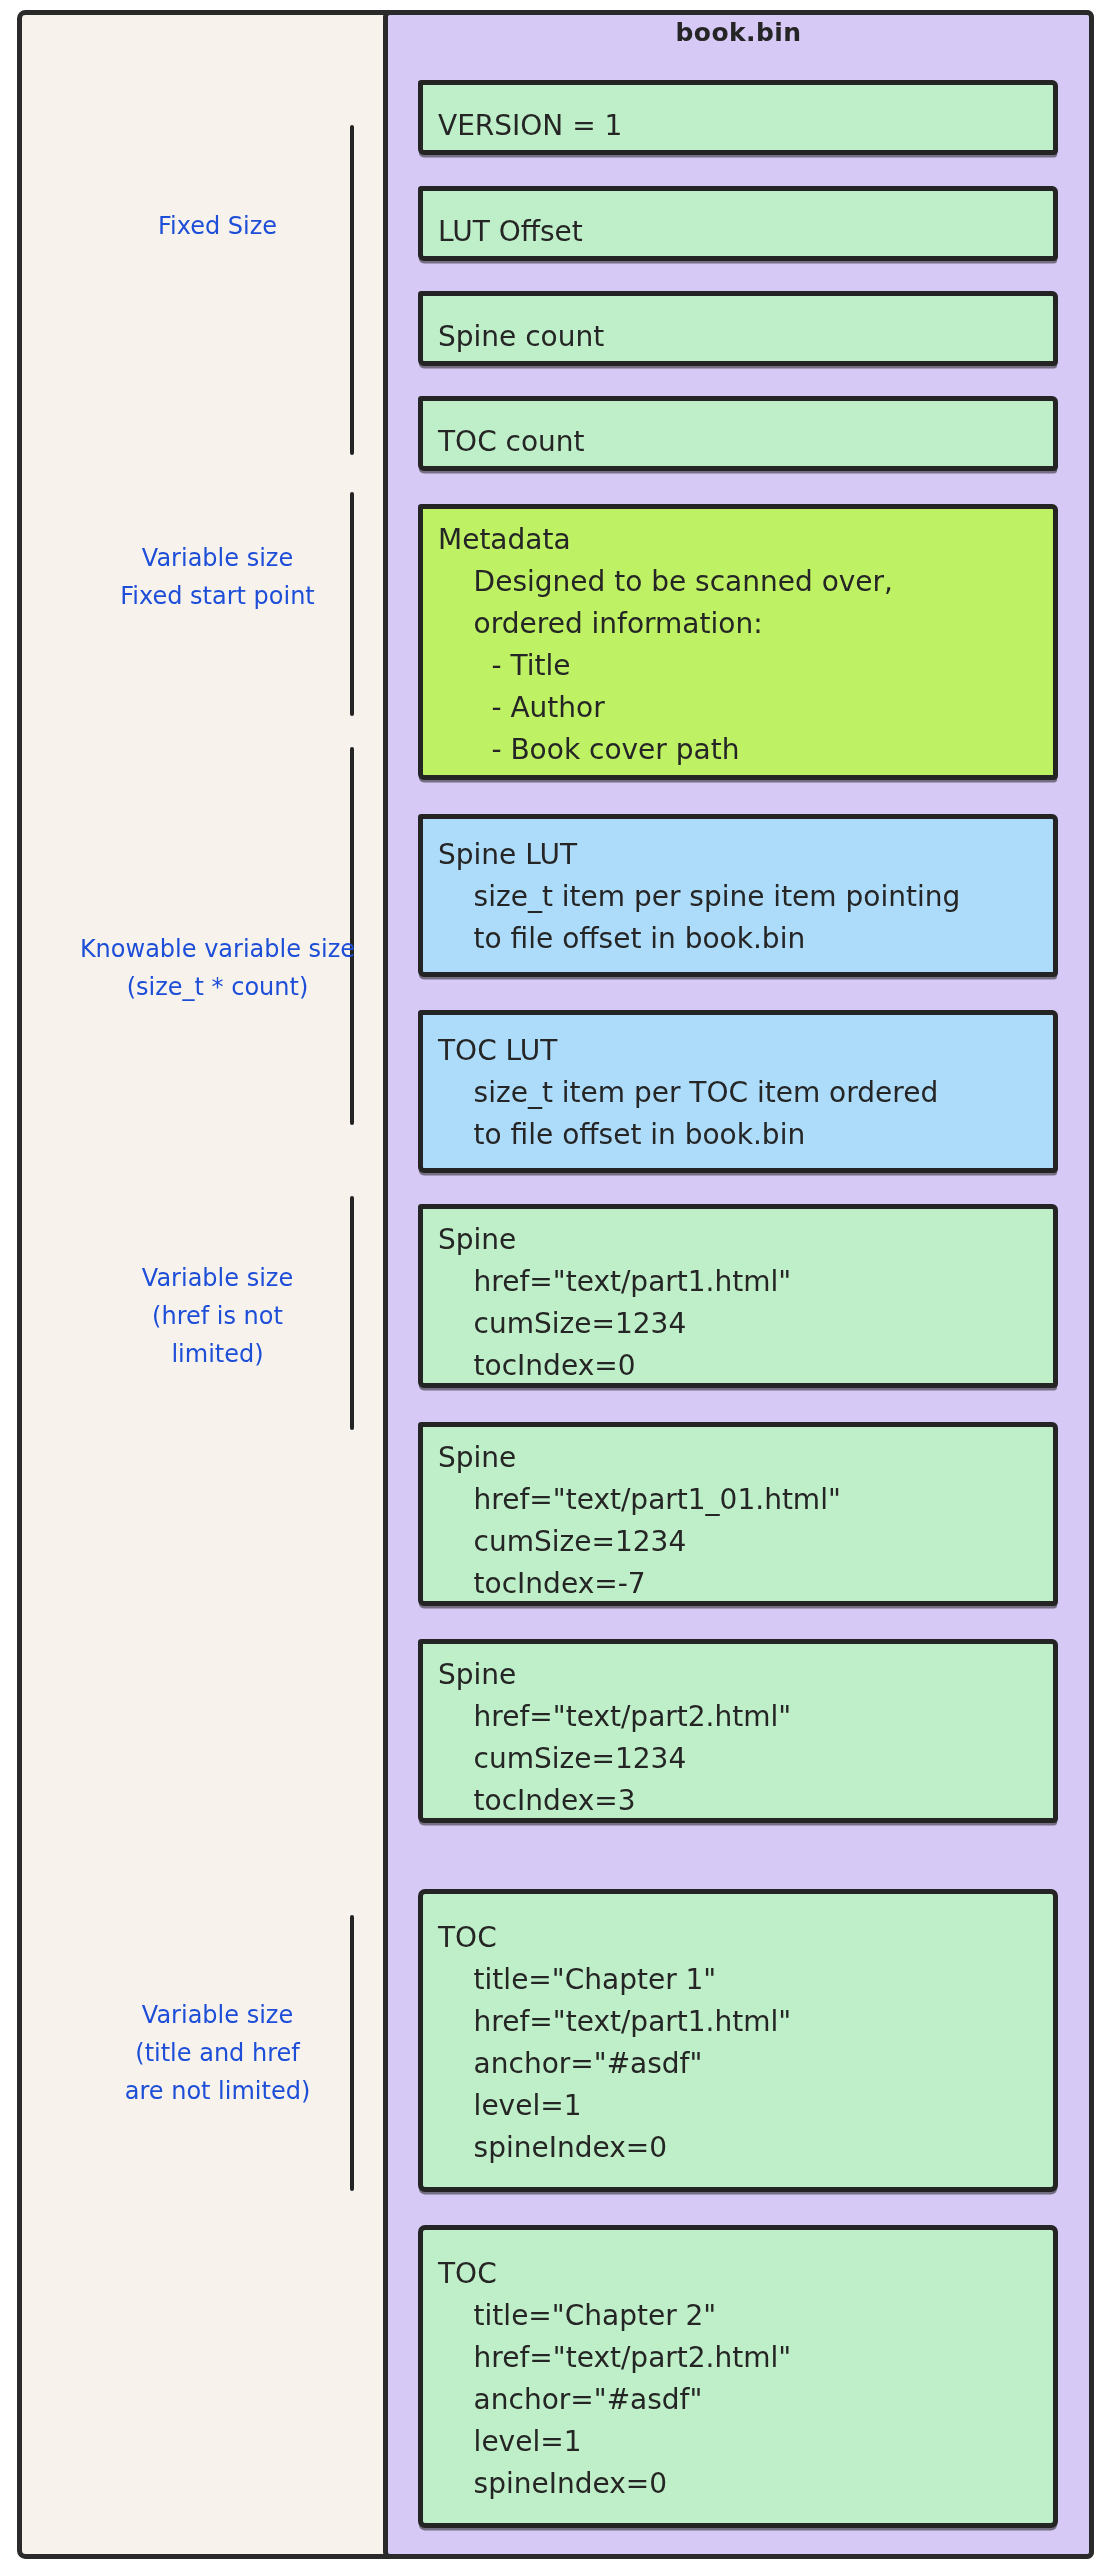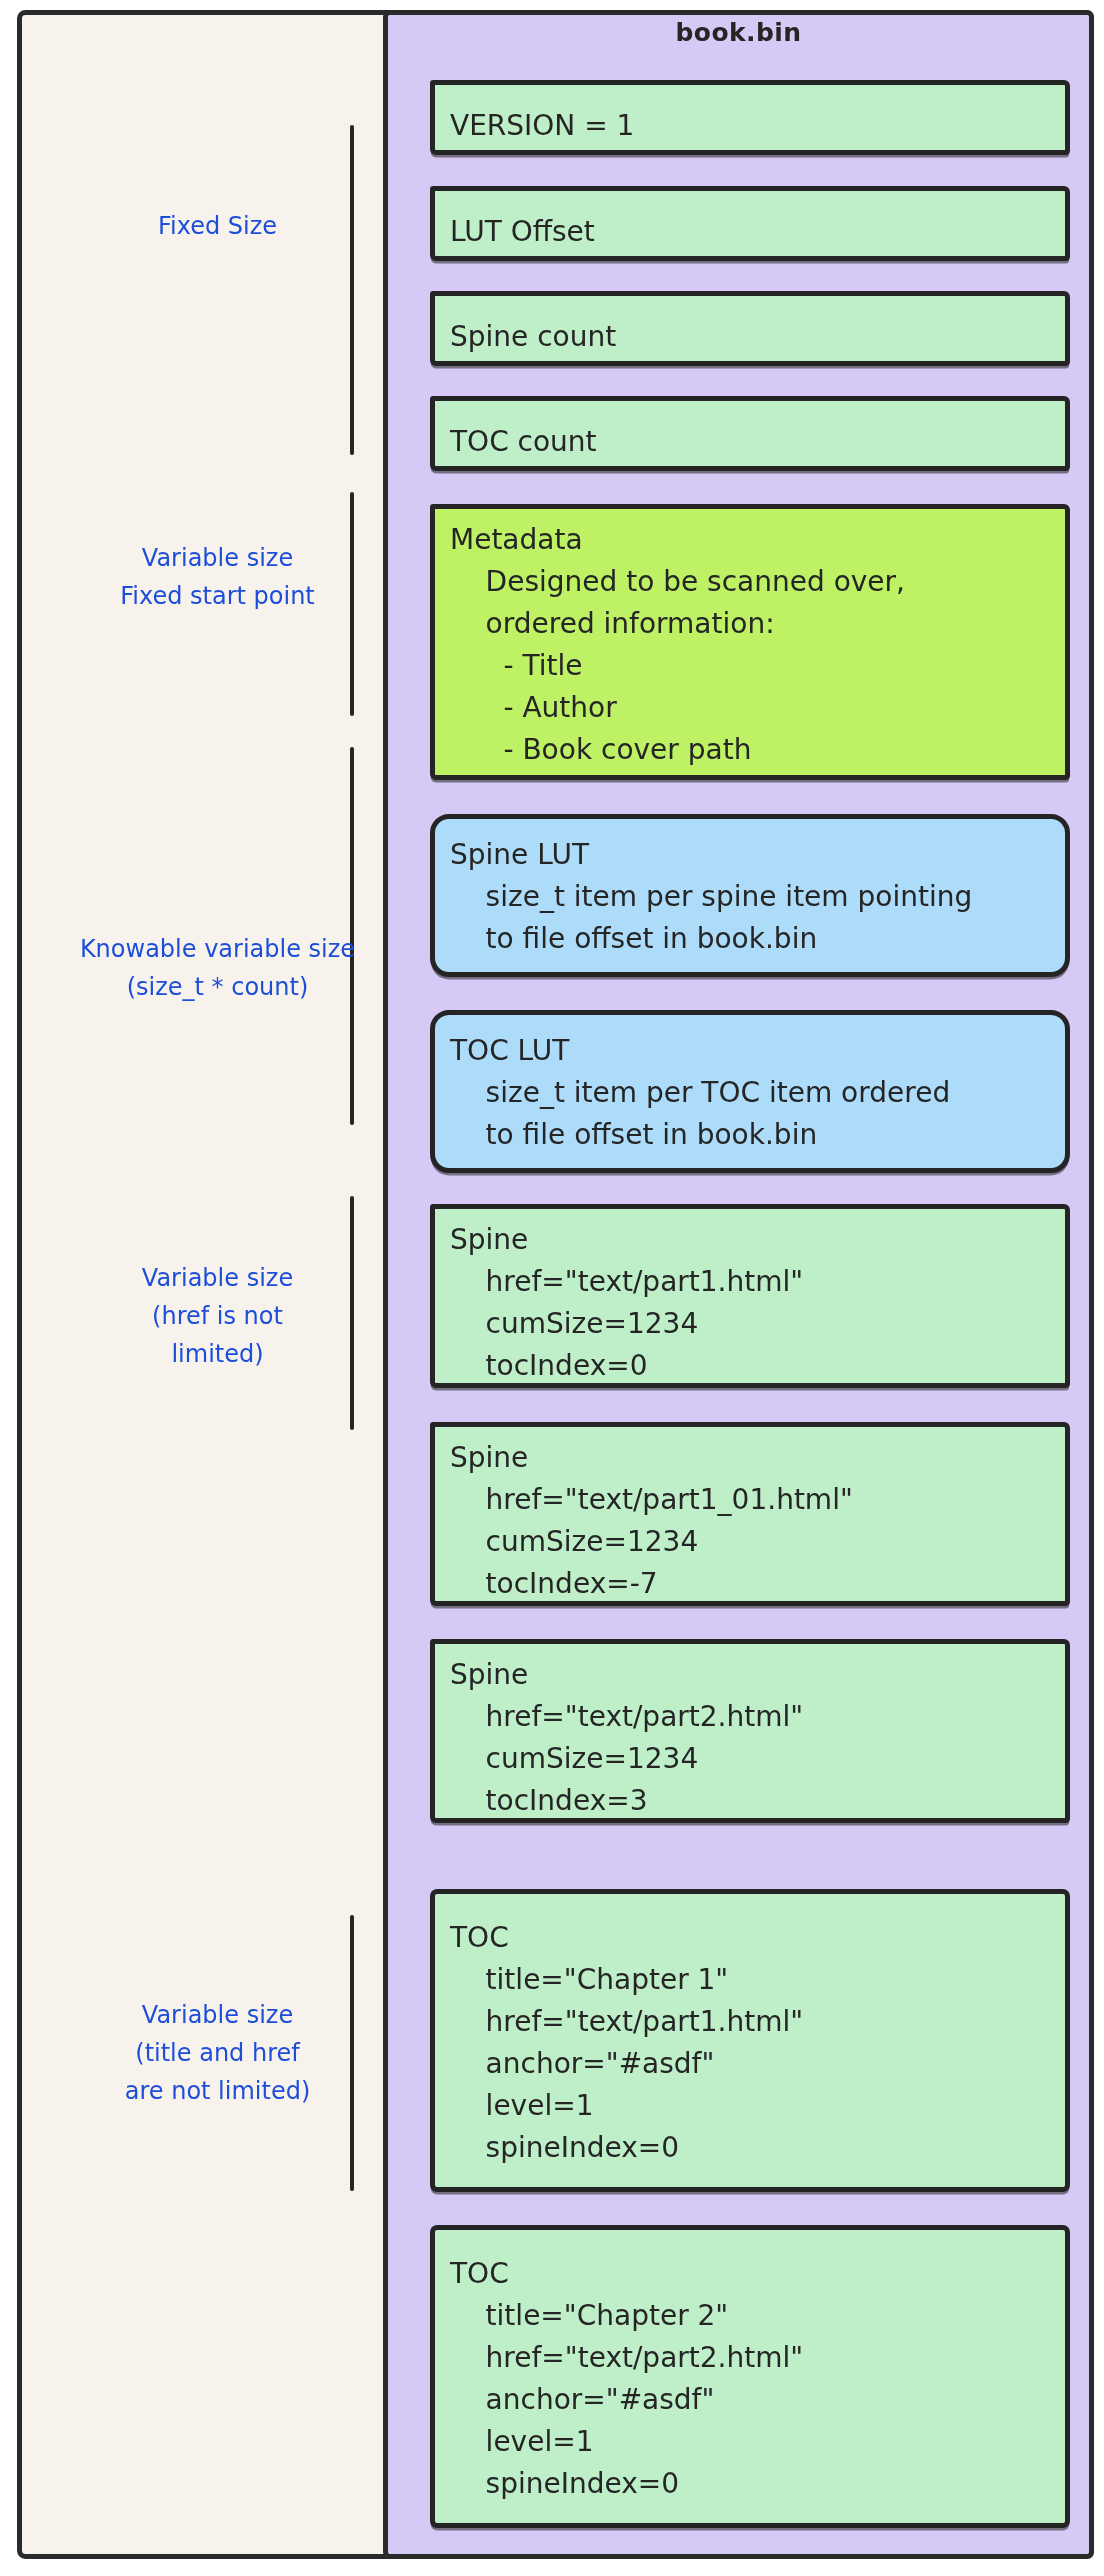--- a/index.html
+++ b/index.html
@@ -34,27 +34,26 @@
   
   .box{
     position:absolute;left:418px;width:640px;
     border:5px solid #242424;
     border-radius:3.3px 5.9px 4.2px 5.9px;
     box-sizing:border-box;
     font-size:28px;line-height:42px;
     padding:11.7px 15px 0 15px;
     box-shadow:0 3.3px 0 -0.8px rgba(36,36,36,.55);
     overflow:hidden;
-    margin-left:12px;
   }
   .green{background:#bfefc8;}
   .yellow{background:#bef264;}
   .blue{background:#addcfa;}
   .pt24{padding-top:20px;}
-  .pt18{padding-top:15px;border-radius:19px;}
+  .pt18{padding-top:15px;}
   .pt12{padding-top:10px;}
   .pt6{padding-top:10px;}
   .pt26{padding-top:23px;border-radius:7px;}
   .tline{white-space:pre-wrap;}
   
   .bracket{
     position:absolute;left:350px;width:4.2px;
     background:#242424;border-radius:2.5px;
   }
   

